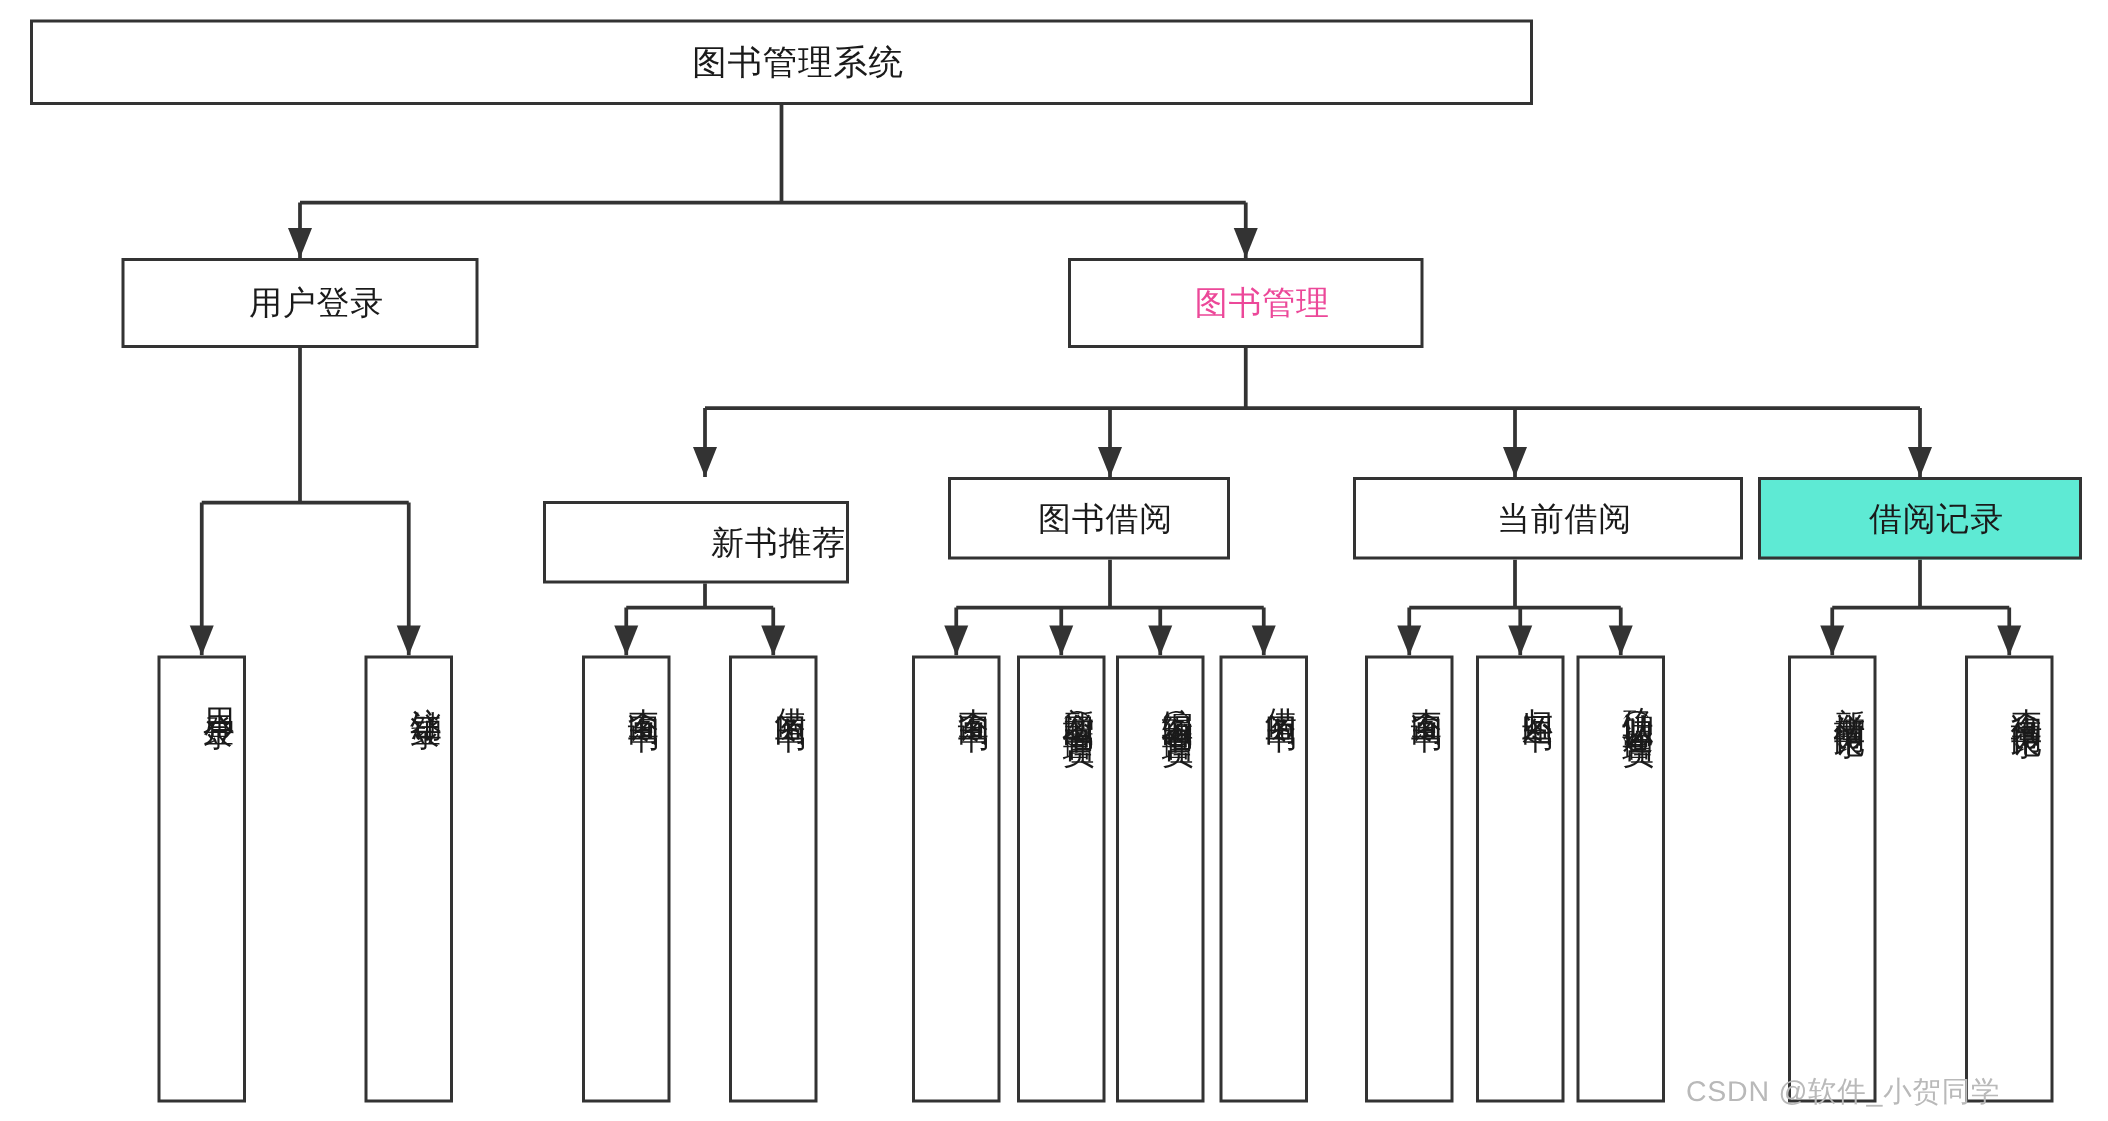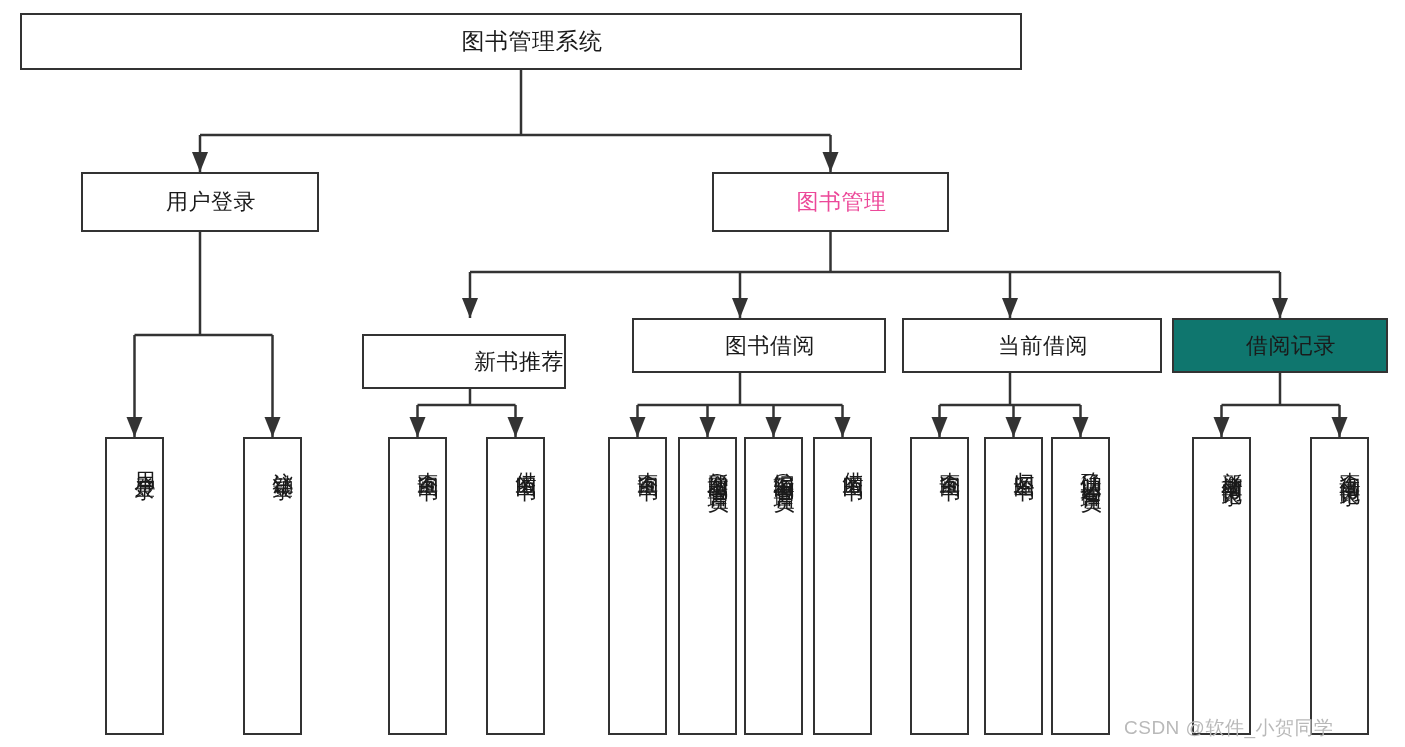--- a/index.html
+++ b/index.html
@@ -132,27 +132,27 @@
       </div>
       <div class="node horizontal" style="left: 81px; top: 172px; width: 238px; height: 60px; border-color: rgb(51, 51, 51); background: rgb(255, 255, 255); color: rgb(26, 26, 26);">
         <span class="node-label">用户登录</span>
       </div>
       <div class="node horizontal" style="left: 712px; top: 172px; width: 237px; height: 60px; border-color: rgb(51, 51, 51); background: rgb(255, 255, 255); color: #ec4899;">
         <span class="node-label">图书管理</span>
       </div>
       <div class="node horizontal" style="left: 362px; top: 334px; width: 204px; height: 55px; border-color: rgb(51, 51, 51); background: rgb(255, 255, 255); color: rgb(26, 26, 26); justify-content: flex-end;">
         <span class="node-label">新书推荐</span>
       </div>
-      <div class="node horizontal" style="left: 632px; top: 318px; width: 254px; height: 55px; border-color: rgb(51, 51, 51); background: rgb(255, 255, 255); color: rgb(26, 26, 26);">
+      <div class="node horizontal" style="left: 632px; top: 318px; width: 188px; height: 55px; border-color: rgb(51, 51, 51); background: rgb(255, 255, 255); color: rgb(26, 26, 26);">
         <span class="node-label">图书借阅</span>
       </div>
       <div class="node horizontal" style="left: 902px; top: 318px; width: 260px; height: 55px; border-color: rgb(51, 51, 51); background: rgb(255, 255, 255); color: rgb(26, 26, 26);">
         <span class="node-label">当前借阅</span>
       </div>
-      <div class="node horizontal" style="left: 1172px; top: 318px; width: 216px; height: 55px; border-color: rgb(51, 51, 51); background: #0f766e; color: rgb(26, 26, 26);">
+      <div class="node horizontal" style="left: 1172px; top: 318px; width: 216px; height: 55px; border-color: rgb(51, 51, 51); background: #5eead4; color: rgb(26, 26, 26);">
         <span class="node-label">借阅记录</span>
       </div>
       <div class="node vertical" style="left: 105px; top: 437px; width: 59px; height: 298px; border-color: rgb(51, 51, 51); background: rgb(255, 255, 255); color: rgb(26, 26, 26);">
         <span class="node-label">用户登录</span>
       </div>
       <div class="node vertical" style="left: 243px; top: 437px; width: 59px; height: 298px; border-color: rgb(51, 51, 51); background: rgb(255, 255, 255); color: rgb(26, 26, 26);">
         <span class="node-label">注销登录</span>
       </div>
       <div class="node vertical" style="left: 388px; top: 437px; width: 59px; height: 298px; border-color: rgb(51, 51, 51); background: rgb(255, 255, 255); color: rgb(26, 26, 26);">
         <span class="node-label">查询图书</span>

